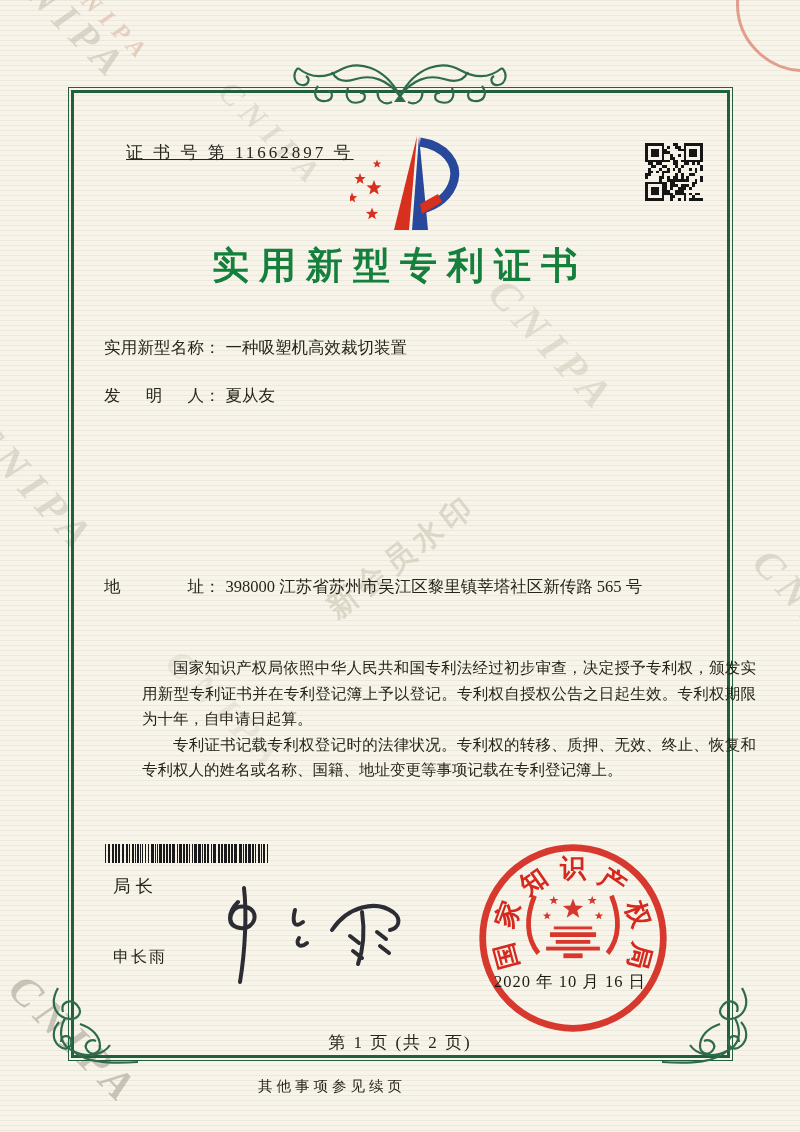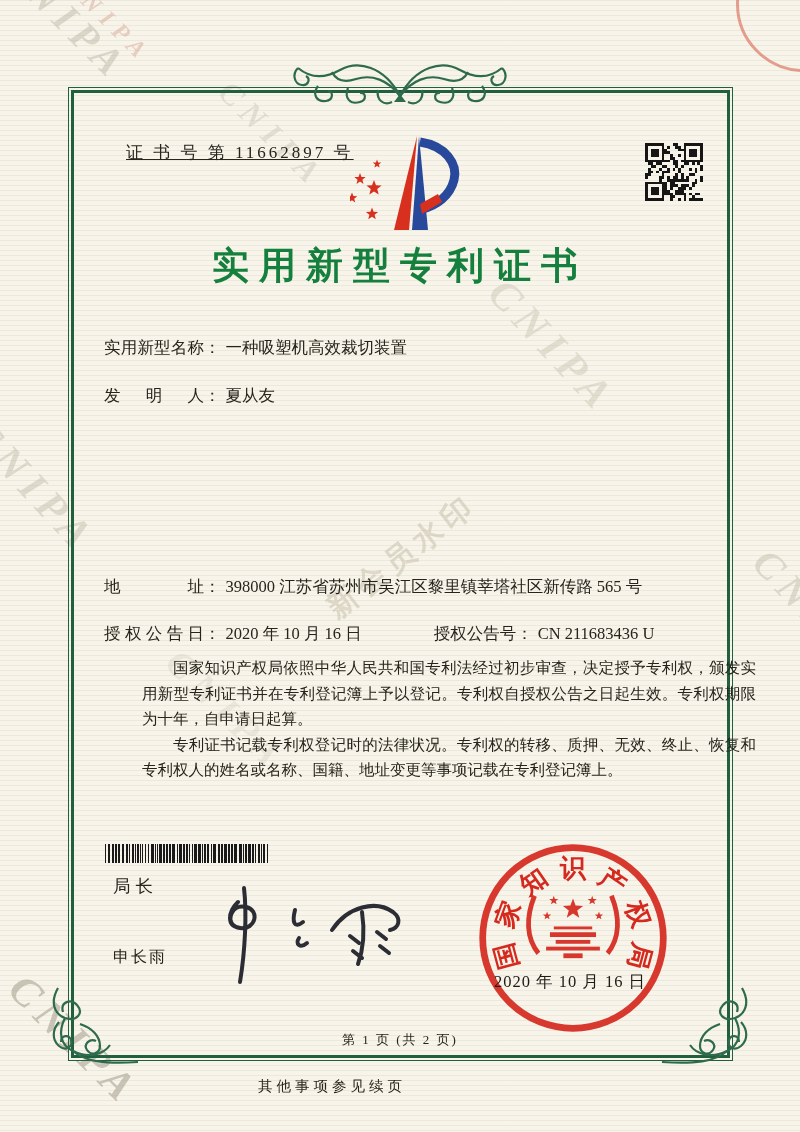--- a/index.html
+++ b/index.html
@@ -39,21 +39,21 @@
     font-size:15.5px;line-height:25.5px;text-align:justify;margin-left:40px;
   }
   .paras p{margin:0;text-indent:2em;}
   .barcode{position:absolute;left:105px;top:844px;width:168px;height:19px;z-index:4;}
   .sig-title{position:absolute;left:113px;top:874px;font-size:17.5px;letter-spacing:5px;z-index:4;}
   .sig-name{position:absolute;left:113px;top:947px;font-size:16px;letter-spacing:2px;z-index:4;}
   .sig-svg{position:absolute;left:200px;top:882px;z-index:4;}
   .seal{position:absolute;left:475px;top:840px;z-index:5;}
   .seal-char{font-size:27px;font-weight:bold;fill:#d5281e;font-family:"Liberation Serif","DejaVu Serif",serif;}
   .seal-date{position:absolute;left:485px;top:971px;width:170px;text-align:center;font-size:16.5px;color:#1c1b15;z-index:6;letter-spacing:1px;}
-  .page-info{position:absolute;left:68px;top:1031px;width:664px;text-align:center;font-size:13px;letter-spacing:2px;z-index:4;}
+  .page-info{position:absolute;left:68px;top:1031px;width:664px;text-align:center;font-size:17px;letter-spacing:2px;z-index:4;}
   .cont-note{position:absolute;left:0;top:1077px;width:664px;text-align:center;font-size:14.5px;letter-spacing:4px;z-index:4;}
 </style>
 </head>
 <body>
 
 <div class="page">
 
   <div class="wm" style="left:-14px;top:-6px;font-size:40px;color:#b7b2a2;opacity:.45;transform:rotate(45deg);">CNIPA</div>
   <div class="wm" style="left:52px;top:6px;font-size:24px;color:#d9a89a;opacity:.5;transform:rotate(45deg);">CNIPA</div>
   <div class="wm" style="left:204px;top:116px;font-size:32px;color:#c4bfae;opacity:.4;transform:rotate(45deg);">CNIPA</div>
@@ -353,23 +353,20 @@
 
   <div class="frow" style="top:385px">
     <span class="flabel">发明人</span><span>：</span><span class="fval">夏从友</span>
   </div>
   <div class="frow" style="top:337px">
     <span class="flabel">实用新型名称</span><span>：</span><span class="fval">一种吸塑机高效裁切装置</span>
   </div>
   <div class="frow" style="top:576px">
     <span class="flabel">地址</span><span>：</span><span class="fval">398000 江苏省苏州市吴江区黎里镇莘塔社区新传路 565 号</span>
   </div>
-  <div class="frow" style="top:623px">
-    <span class="flabel">授权公告日</span><span>：</span><span class="fval">2020 年 10 月 16 日</span><span class="grant-no-group"><span>授权公告号</span><span>：</span><span class="fval">CN 211683436 U</span></span>
-  </div>
 
   <div class="paras">
     <p>国家知识产权局依照中华人民共和国专利法经过初步审查，决定授予专利权，颁发实用新型专利证书并在专利登记簿上予以登记。专利权自授权公告之日起生效。专利权期限为十年，自申请日起算。</p>
     <p>专利证书记载专利权登记时的法律状况。专利权的转移、质押、无效、终止、恢复和专利权人的姓名或名称、国籍、地址变更等事项记载在专利登记簿上。</p>
   </div>
 
   <div class="barcode"><svg width="168" height="19" shape-rendering="crispEdges">
         <rect x="0" y="0" width="1" height="19" fill="#1a1a1a"></rect>
         <rect x="3" y="0" width="2" height="19" fill="#1a1a1a"></rect>
         <rect x="7" y="0" width="2" height="19" fill="#1a1a1a"></rect>

